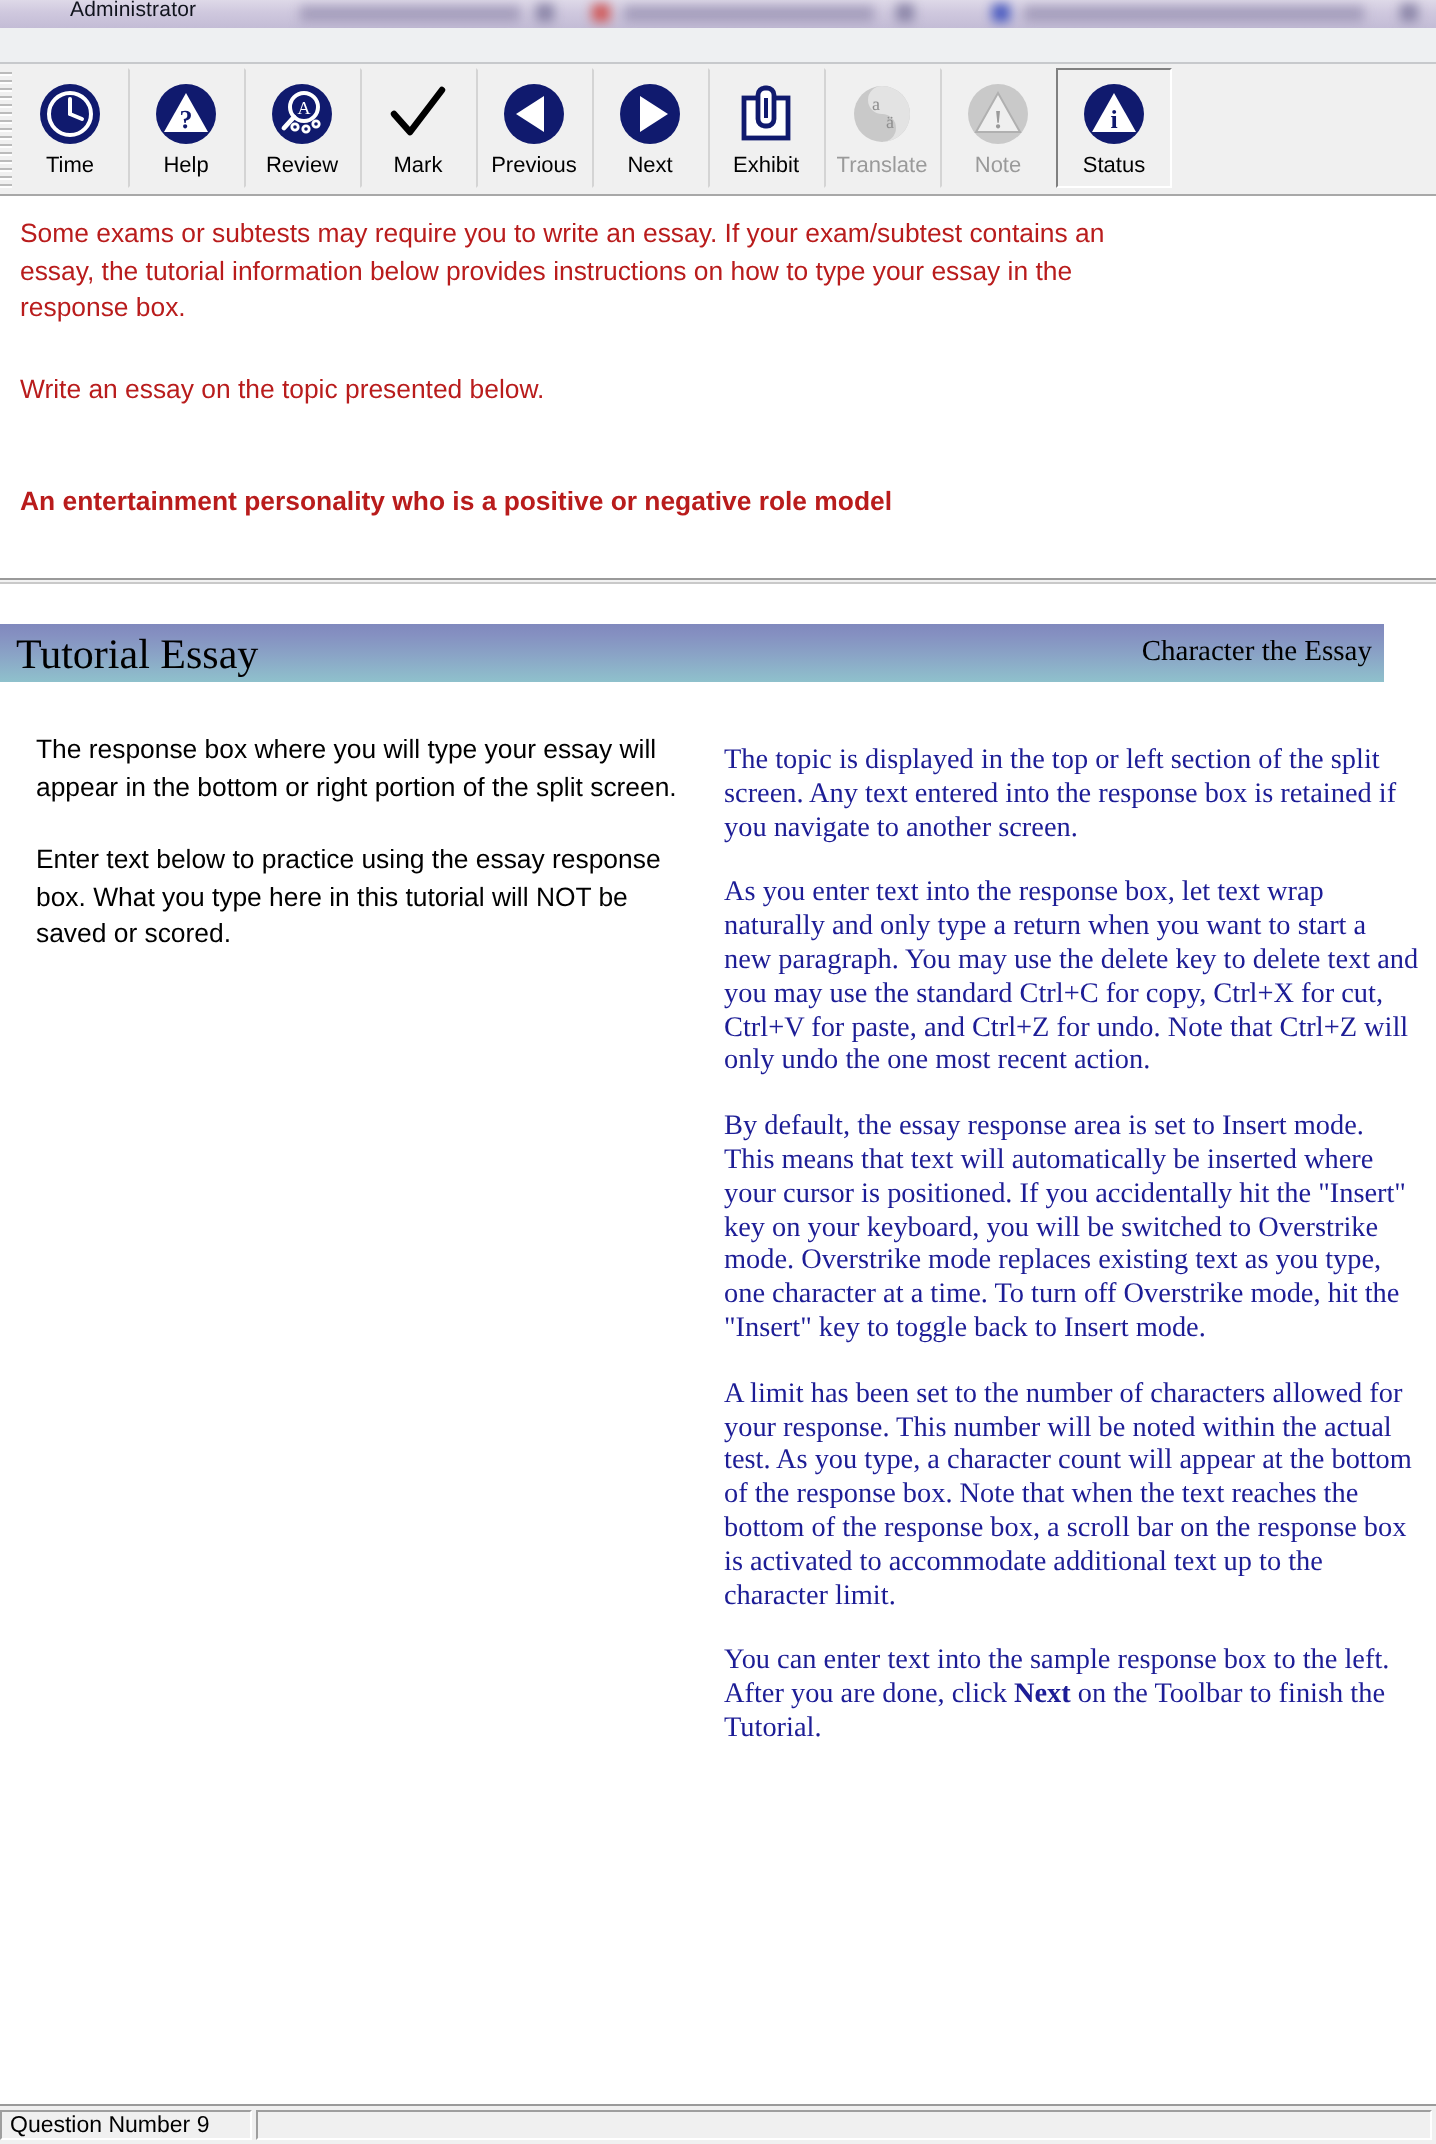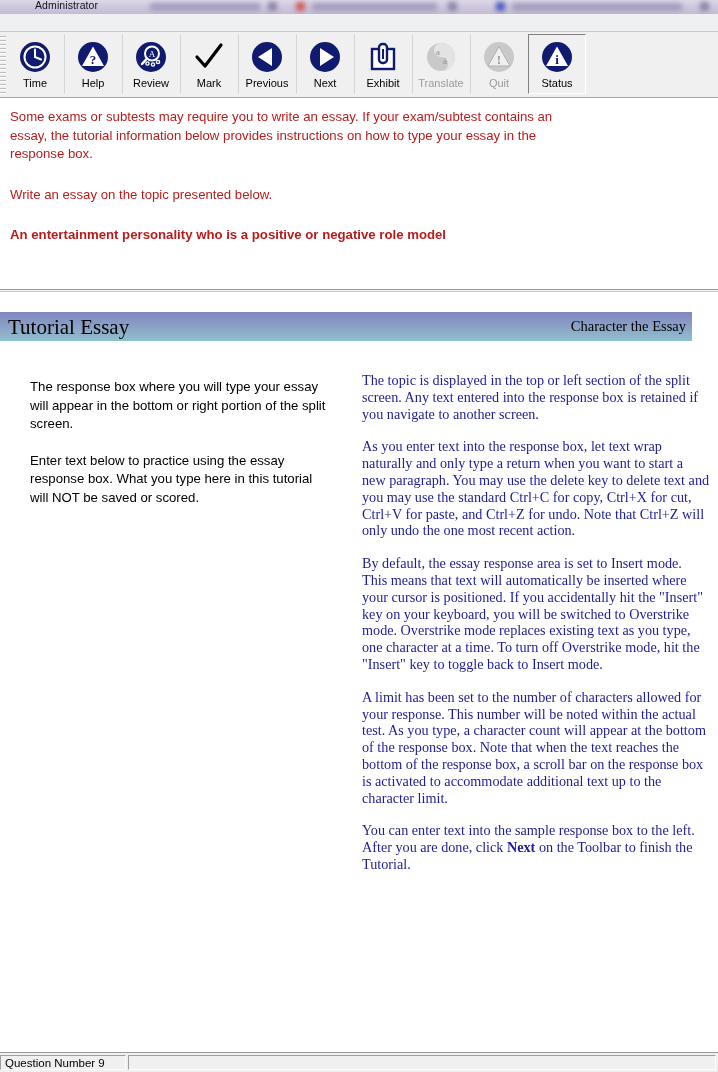--- a/index.html
+++ b/index.html
@@ -98,21 +98,21 @@
     position: absolute; left: 0; top: 100px;
     width: 718px;
     padding: 8px 12px 0 10px;
   }
   .instructions p {
     margin: 0 0 0 0;
     font-size: 13.2px; line-height: 18.5px; color: #b91c1c;
     max-width: 575px;
   }
   .instructions p.gap { margin-top: 22px; }
-  .instructions p.topic { font-weight: bold; margin-top: 22px; }
+  .instructions p.topic { font-weight: bold; margin-top: 38px; }
 
   .hr-divider {
     position: absolute; left: 0; top: 289px; width: 718px; height: 3px;
     border-top: 1px solid #9a9a9a;
     border-bottom: 1px solid #c9c9c9;
     background: #f2f2f2;
   }
 
   
   .band {
@@ -132,21 +132,21 @@
     padding-bottom: 1px;
   }
 
   
   .col-left {
     position: absolute; left: 0; top: 366px;
     width: 355px;
     padding: 0 14px 0 18px;
   }
   .col-left p {
-    margin: 12px;
+    margin: 0;
     font-size: 13.2px; line-height: 18.6px; color: #000;
   }
   .col-left p.gap { margin-top: 18px; }
 
   .col-right {
     position: absolute; left: 362px; top: 372px;
     width: 356px;
     padding-right: 8px;
   }
   .col-right p {
@@ -332,21 +332,21 @@
     </div>
 
     <div class="tbtn disabled">
       <span class="glyph">
         <svg width="34" height="34" viewBox="0 0 34 34">
           <circle cx="17" cy="17" r="15" fill="#c9c9c9"></circle>
           <polygon points="17,6.5 28,26 6,26" fill="#efefef" stroke="#b0b0b0" stroke-width="1"></polygon>
           <text x="17" y="24" font-family="Liberation Serif, serif" font-size="13" font-weight="bold" fill="#9a9a9a" text-anchor="middle">!</text>
         </svg>
       </span>
-      <span class="lbl">Quit</span>
+      <span class="lbl">Note</span>
     </div>
 
     <div class="tbtn sunken">
       <span class="glyph">
         <svg width="34" height="34" viewBox="0 0 34 34">
           <circle cx="17" cy="17" r="15" fill="#101a6e"></circle>
           <polygon points="17,6.5 28,26 6,26" fill="#fff"></polygon>
           <text x="17" y="24" font-family="Liberation Serif, serif" font-size="13" font-weight="bold" fill="#101a6e" text-anchor="middle">i</text>
         </svg>
       </span>

